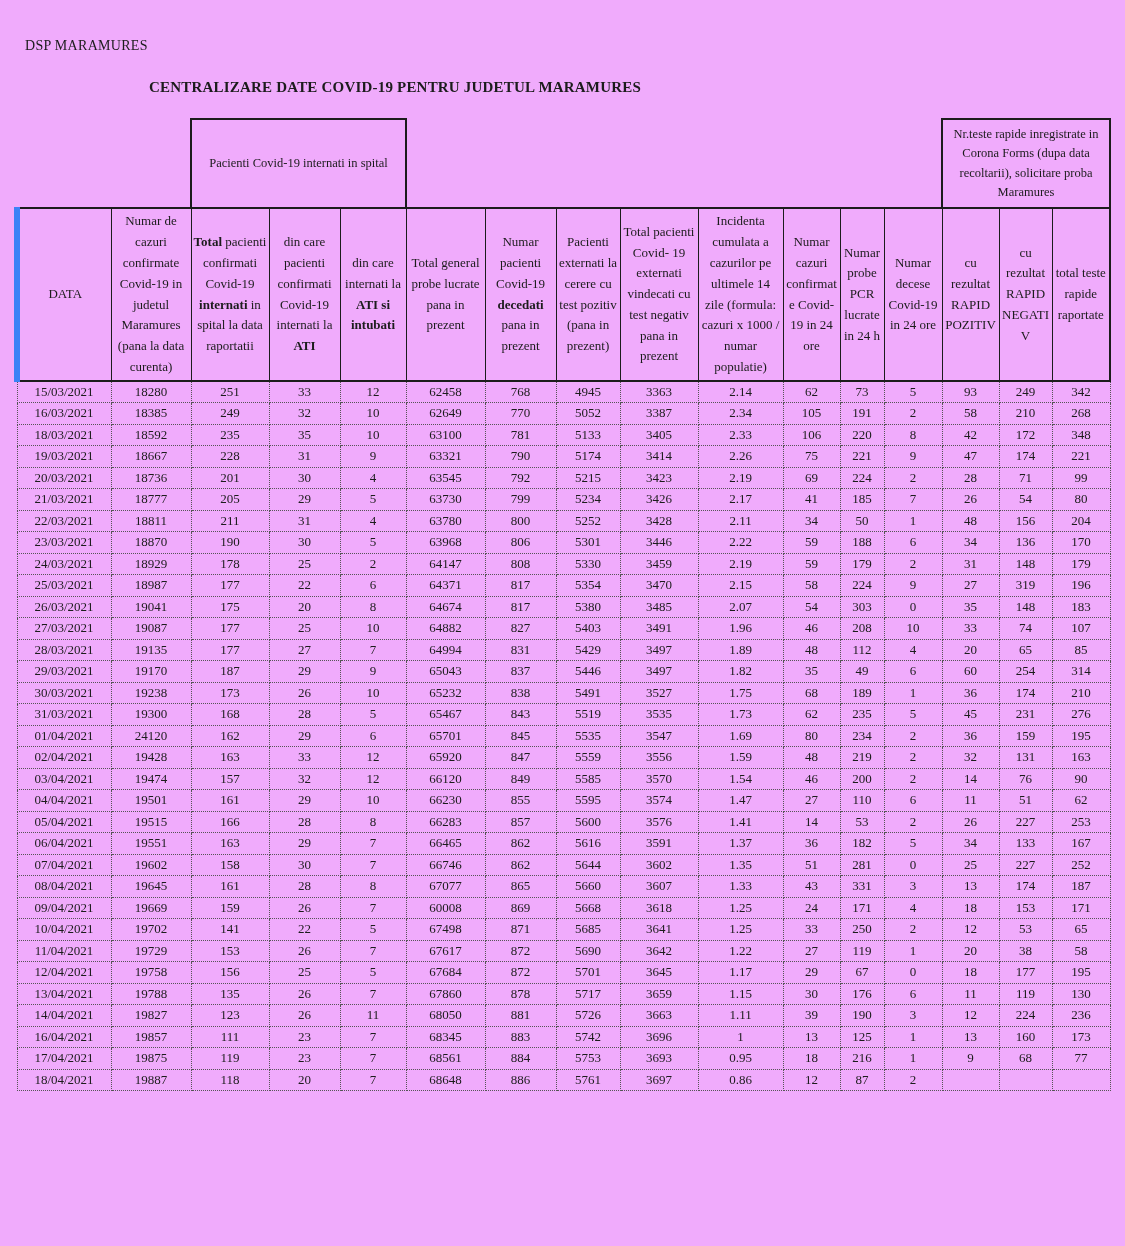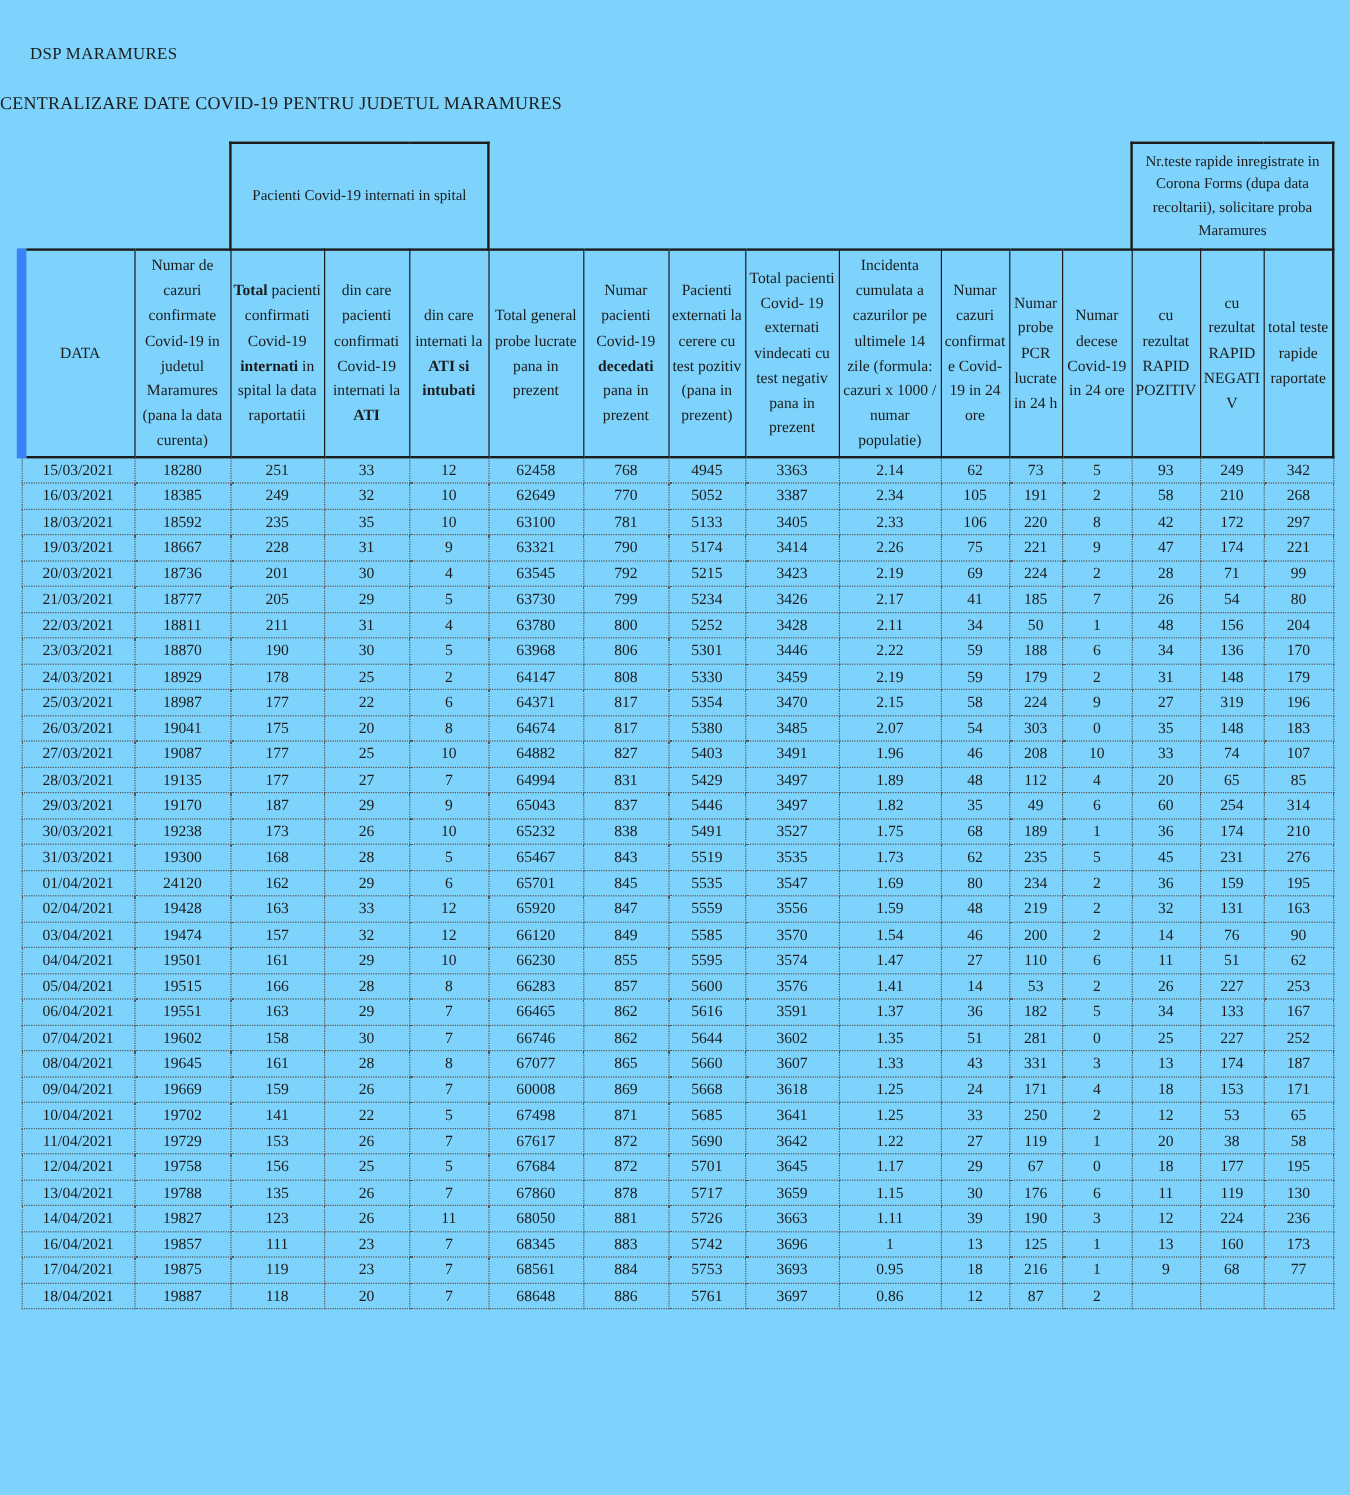--- a/index.html
+++ b/index.html
@@ -1,37 +1,37 @@
 <!DOCTYPE html>
 <html><head>
 <meta charset="utf-8">
 <style>
   html, body { margin: 0; padding: 0; background: #ffffff; }
   .page {
     position: relative;
     width: 1125px;
     height: 1246px;
-    background: #7dd3fc;
+    background: #f0abfc;
     font-family: "Liberation Serif", "DejaVu Serif", serif;
     color: #1c1c1c;
   }
   .org {
     position: absolute;
     left: 25px;
     top: 38px;
     font-size: 14px;
     letter-spacing: 0.3px;
   }
   .title {
     position: absolute;
     left: 0;
     top: 79px;
     width: 790px;
-    text-align: left;
-    font-weight: normal;
+    text-align: center;
+    font-weight: bold;
     font-size: 15px;
     letter-spacing: 0.2px;
   }
   table.covid {
     position: absolute;
     left: 14px;
     top: 118px;
     border-collapse: collapse;
     table-layout: fixed;
     width: 1093px;
@@ -57,21 +57,21 @@
     border-bottom: 2px solid #1c1c1c;
     font-weight: normal;
     font-size: 13px;
     line-height: 1.6;
     text-align: center;
     vertical-align: middle;
     padding: 1px 2px;
     overflow-wrap: break-word;
     word-break: break-word;
   }
-  tr.hdr-row th:first-child { border-left: 8px solid #3b82f6; margin-top: 12px; }
+  tr.hdr-row th:first-child { border-left: 6px solid #3b82f6; margin-top: 12px; }
   tr.hdr-row th:last-child  { border-right: 2px solid #1c1c1c; }
   tr.hdr-row th b { font-weight: bold; }
   
   tbody.data tr { height: 21.5px; }
   tbody.data td {
     border: 1px dotted #555;
     font-size: 13px;
     text-align: center;
     vertical-align: middle;
     padding: 0 2px;
@@ -176,21 +176,21 @@
           <td>63100</td>
           <td>781</td>
           <td>5133</td>
           <td>3405</td>
           <td>2.33</td>
           <td>106</td>
           <td>220</td>
           <td>8</td>
           <td>42</td>
           <td>172</td>
-          <td>297</td>
+          <td>348</td>
         </tr>
         <tr>
           <td>19/03/2021</td>
           <td>18667</td>
           <td>228</td>
           <td>31</td>
           <td>9</td>
           <td>63321</td>
           <td>790</td>
           <td>5174</td>

